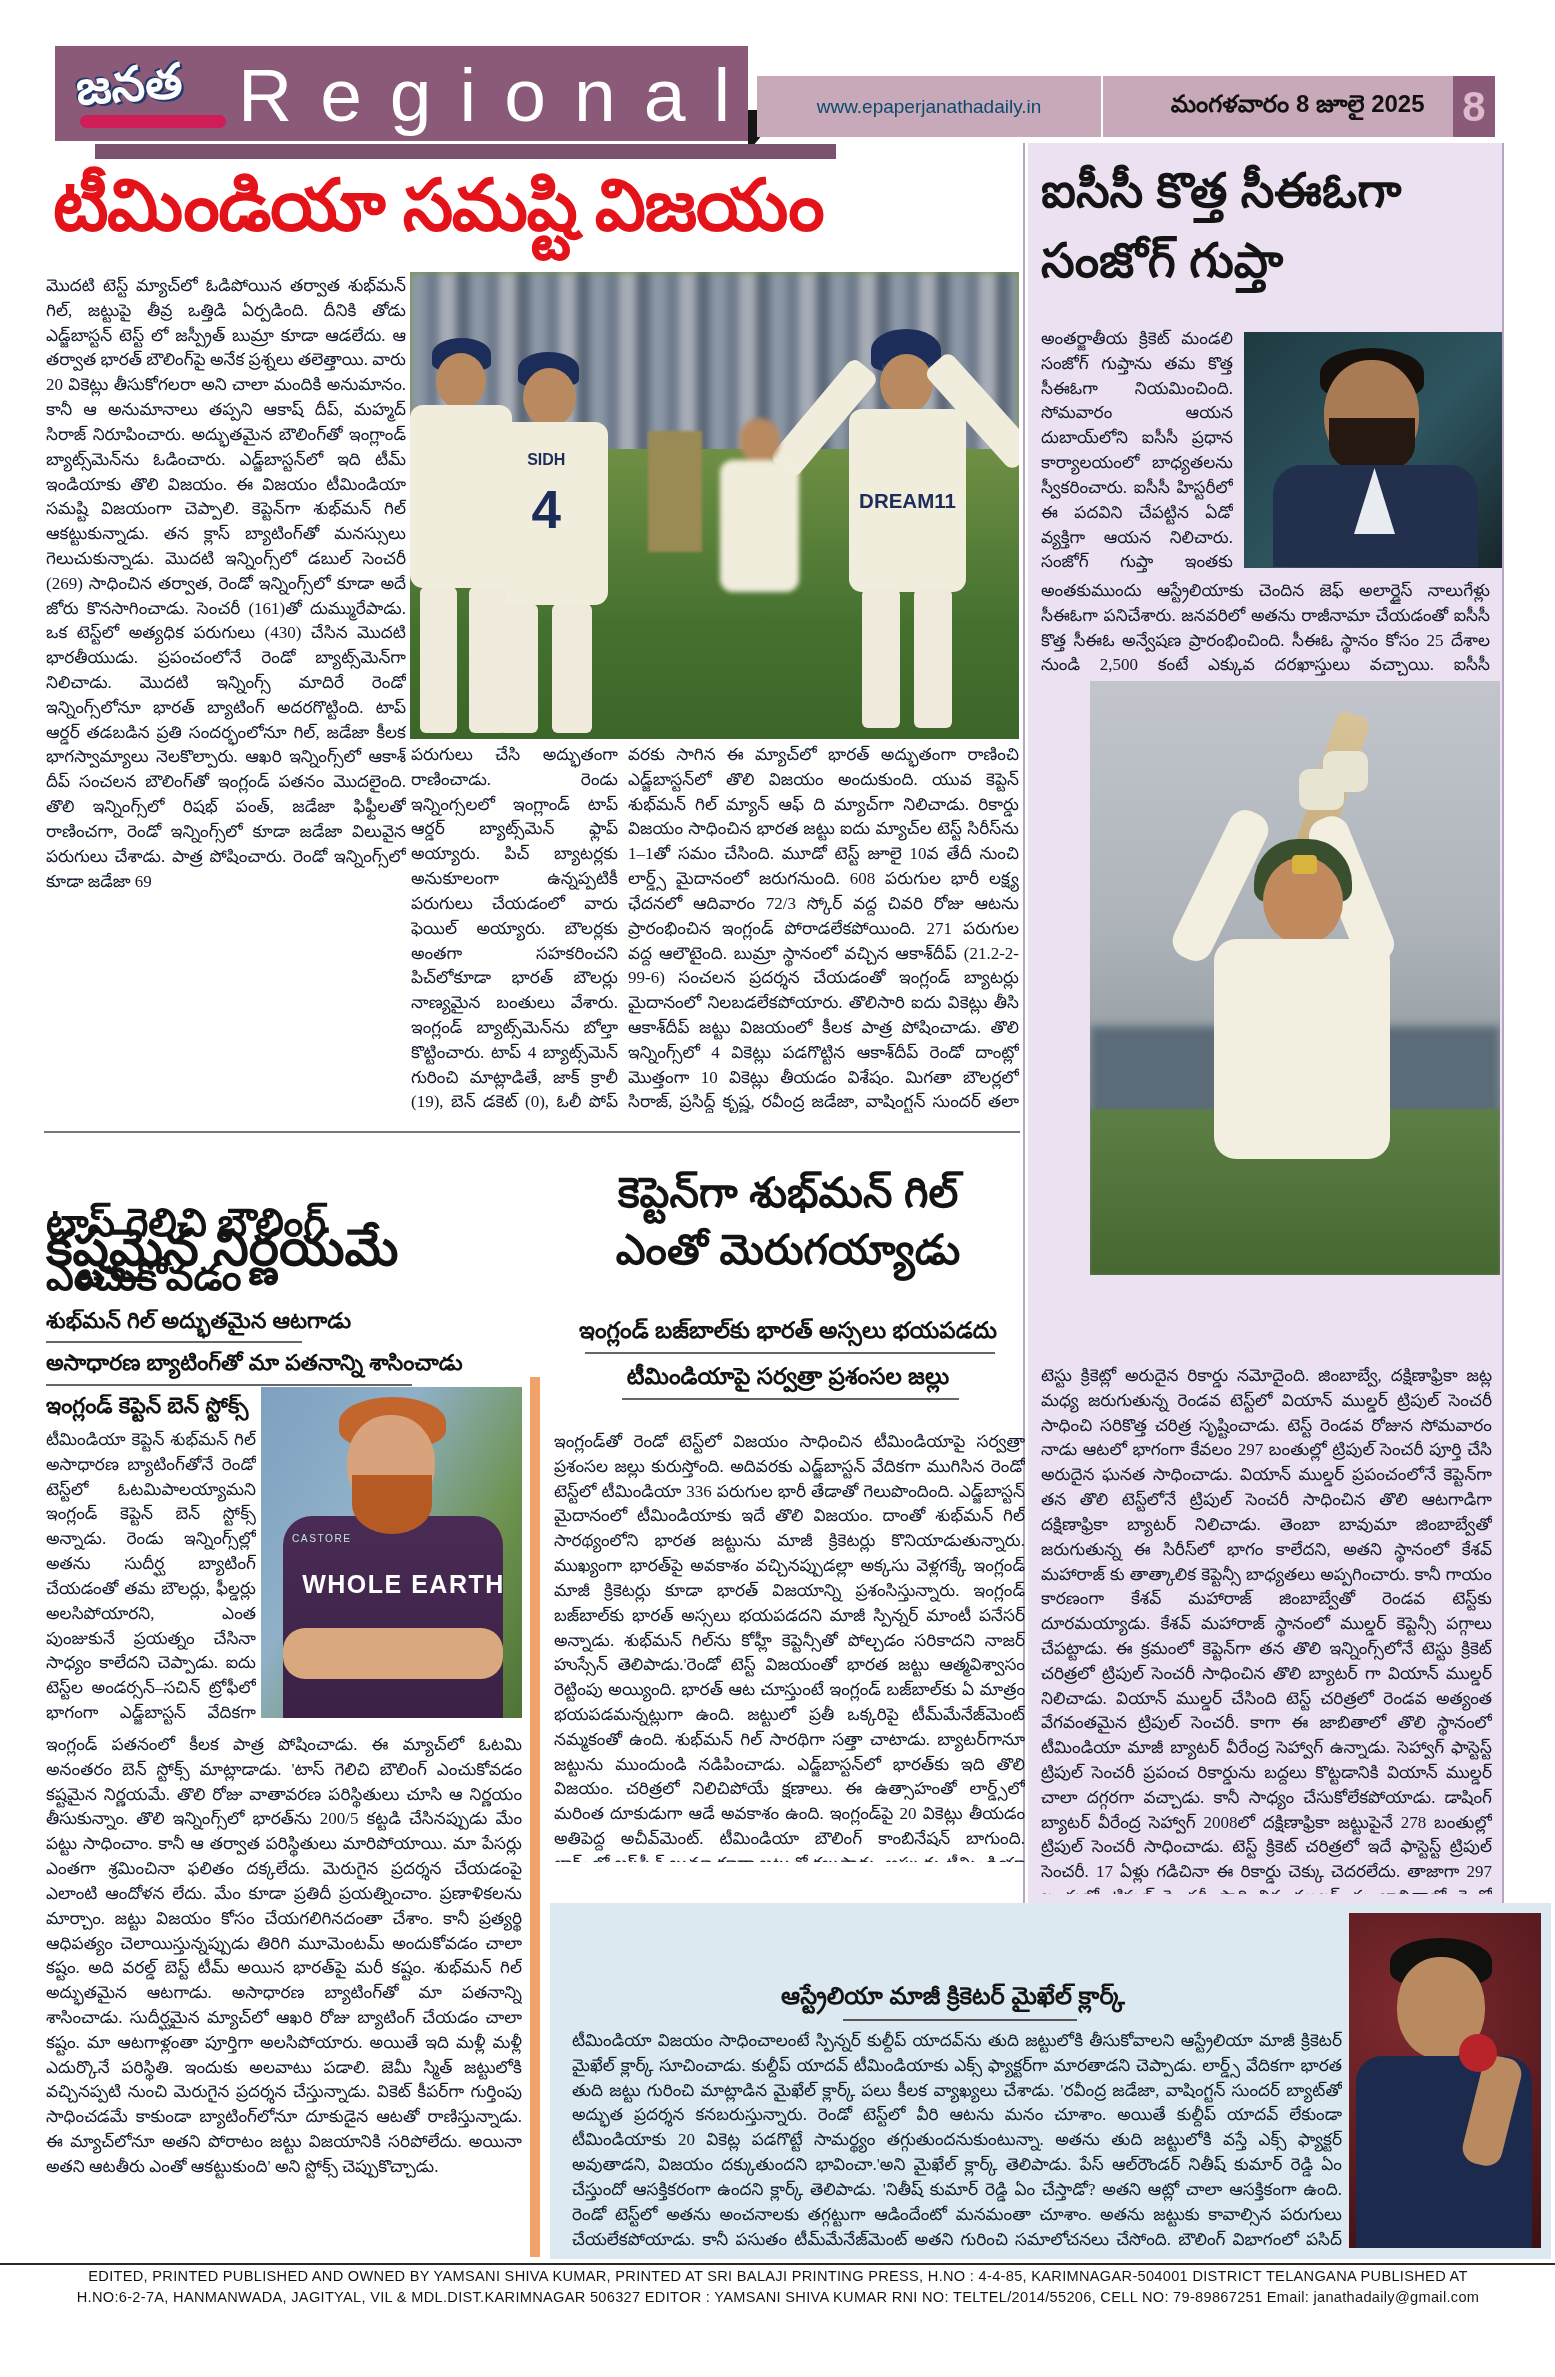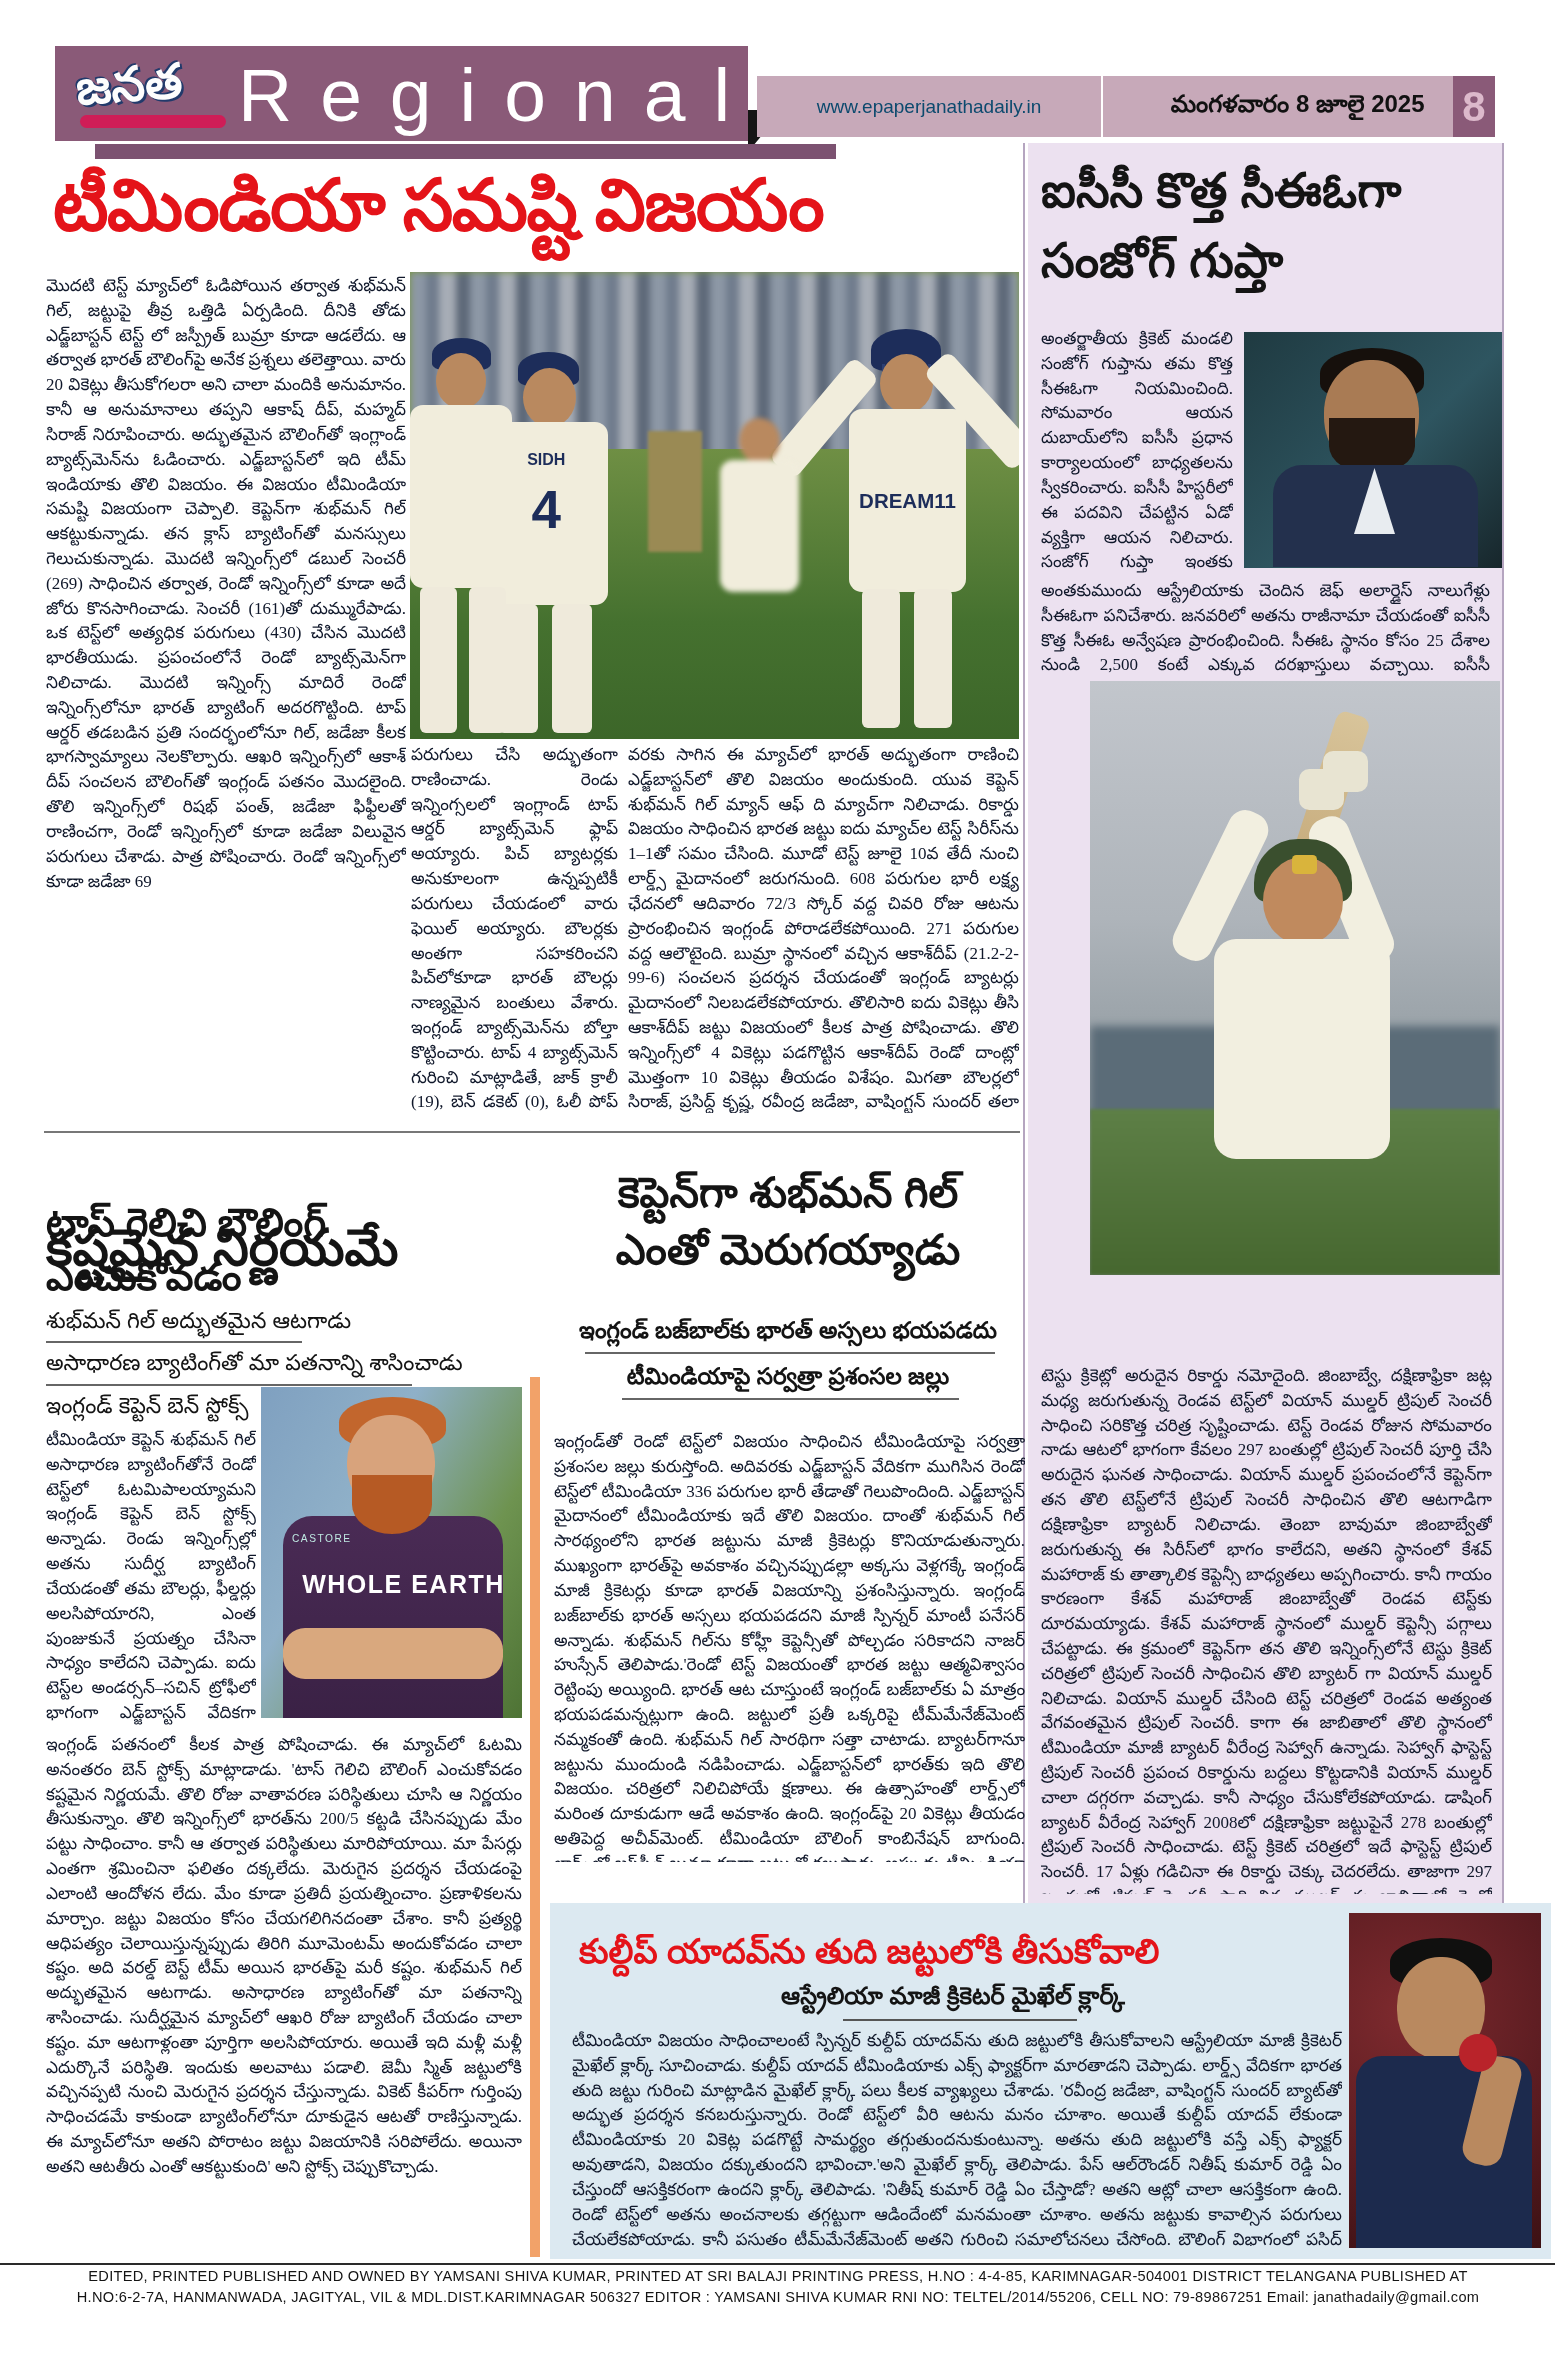--- a/index.html
+++ b/index.html
@@ -84,21 +84,21 @@
   .mul-glove{position:absolute;width:45px;height:41px;background:#e8e4d2;border-radius:10.2px;}
   .mulder-h{position:absolute;left:13px;top:1162px;width:449px;font-family:"Liberation Sans",sans-serif;
         font-weight:bold;font-size:40px;color:#e41319;}
   .mulder-body{position:absolute;left:13px;top:1221px;width:451px;height:530px;}
 
   
   .stk-h1{position:absolute;left:46px;top:1169px;width:483px;font-family:"Liberation Sans",sans-serif;
         font-weight:bold;font-size:39px;color:#141414;margin-top:32px;}
   .stk-h2{position:absolute;left:46px;top:1218px;width:483px;font-family:"Liberation Sans",sans-serif;
         font-weight:bold;font-size:51px;color:#141414;}
-  .stk-sub{position:absolute;left:46px;font-family:"Liberation Sans",sans-serif;font-weight:normal;font-size:22px;color:#141414;}
+  .stk-sub{position:absolute;left:46px;font-family:"Liberation Sans",sans-serif;font-weight:bold;font-size:22px;color:#141414;}
   .stk-beside{position:absolute;left:46px;top:1428px;width:210px;height:299px;}
   .stk-wide{position:absolute;left:46px;top:1733px;width:476px;height:524px;}
   .stokes-photo{position:absolute;left:261px;top:1387px;width:261px;height:331px;
         background:linear-gradient(120deg,#7fa0c0 0%,#8fb0c8 35%,#6e9350 70%,#4e7335 100%);overflow:hidden;}
   .stk-head{position:absolute;left:86px;top:28px;width:88px;height:98px;border-radius:48%;background:#d8a37c;}
   .stk-hair{position:absolute;left:78px;top:10.2px;width:107px;height:51px;border-radius:50% 50% 35% 35%;background:#c2662d;}
   .stk-beard{position:absolute;left:91px;top:88px;width:80px;height:59px;border-radius:0 0 50% 50%;background:#b65a24;}
   .stk-torso{position:absolute;left:22px;top:129px;width:220px;height:205px;border-radius:29px 29px 0 0;
         background:linear-gradient(#4a2b55,#3a2145);}
   .stk-armband{position:absolute;left:22px;top:241px;width:220px;height:51px;background:#d9a87e;border-radius:22px;}
@@ -272,21 +272,20 @@
 
   <div class="gill-h" style="top:1169px;font-size:42px;">కెప్టెన్‌గా శుభ్‌మన్ గిల్</div>
   <div class="gill-h" style="top:1226px;font-size:42px;">ఎంతో మెరుగయ్యాడు</div>
   <div class="gill-sub" style="top:1317px;">ఇంగ్లండ్ బజ్‌బాల్‌కు భారత్ అస్సలు భయపడదు</div>
   <div class="rule-h" style="left:585px;top:1352px;width:410px;background:#666;"></div>
   <div class="gill-sub" style="top:1363px;">టీమిండియాపై సర్వత్రా ప్రశంసల జల్లు</div>
   <div class="rule-h" style="left:622px;top:1398px;width:337px;background:#666;"></div>
   <div class="gill-body body-text clip">ఇంగ్లండ్‌తో రెండో టెస్ట్‌లో విజయం సాధించిన టీమిండియాపై సర్వత్రా ప్రశంసల జల్లు కురుస్తోంది. అదివరకు ఎడ్జ్‌బాస్టన్ వేదికగా ముగిసిన రెండో టెస్ట్‌లో టీమిండియా 336 పరుగుల భారీ తేడాతో గెలుపొందింది. ఎడ్జ్‌బాస్టన్ మైదానంలో టీమిండియాకు ఇదే తొలి విజయం. దాంతో శుభ్‌మన్ గిల్ సారథ్యంలోని భారత జట్టును మాజీ క్రికెటర్లు కొనియాడుతున్నారు. ముఖ్యంగా భారత్‌పై అవకాశం వచ్చినప్పుడల్లా అక్కసు వెళ్లగక్కే ఇంగ్లండ్ మాజీ క్రికెటర్లు కూడా భారత్ విజయాన్ని ప్రశంసిస్తున్నారు. ఇంగ్లండ్ బజ్‌బాల్‌కు భారత్ అస్సలు భయపడదని మాజీ స్పిన్నర్ మాంటీ పనేసర్ అన్నాడు. శుభ్‌మన్ గిల్‌ను కోహ్లీ కెప్టెన్సీతో పోల్చడం సరికాదని నాజర్ హుస్సేన్ తెలిపాడు.'రెండో టెస్ట్ విజయంతో భారత జట్టు ఆత్మవిశ్వాసం రెట్టింపు అయ్యింది. భారత్ ఆట చూస్తుంటే ఇంగ్లండ్ బజ్‌బాల్‌కు ఏ మాత్రం భయపడమన్నట్లుగా ఉంది. జట్టులో ప్రతీ ఒక్కరిపై టీమ్‌మేనేజ్‌మెంట్ నమ్మకంతో ఉంది. శుభ్‌మన్ గిల్ సారథిగా సత్తా చాటాడు. బ్యాటర్‌గానూ జట్టును ముందుండి నడిపించాడు. ఎడ్జ్‌బాస్టన్‌లో భారత్‌కు ఇది తొలి విజయం. చరిత్రలో నిలిచిపోయే క్షణాలు. ఈ ఉత్సాహంతో లార్డ్స్‌లో మరింత దూకుడుగా ఆడే అవకాశం ఉంది. ఇంగ్లండ్‌పై 20 వికెట్లు తీయడం అతిపెద్ద అచీవ్‌మెంట్. టీమిండియా బౌలింగ్ కాంబినేషన్ బాగుంది. లార్డ్స్‌లో జస్‌ప్రీత్ బుమ్రా కూడా జట్టుతో కలుస్తాడు. అప్పుడు టీమిండియా బౌలింగ్ విభాగం మరింత పటిష్టంగా మారుతోంది. ఇంగ్లండ్ బౌలర్ బషీర్ ఎక్కువగా పరుగులివ్వడం ఇంగండ్‌కు నషం చేసింది.'అని మాంటీ పనేసర్ తన ప్రశంసల వర్షం కురిపించాడు. గిల్ మైదానంలో చాలా ప్రశాంతంగా ఉంటాడని 'అని నాజర్ హుస్సేన్ చెప్పుకొచ్చాడు.</div>
 
   <div class="kuldeep-box">
-    <div class="kul-h">కుల్దీప్ యాదవ్‌ను తుది జట్టులోకి తీసుకోవాలి</div>
     <div class="kul-sub">ఆస్ట్రేలియా మాజీ క్రికెటర్ మైఖేల్ క్లార్క్</div>
     <div class="kul-sub-rule"></div>
     <div class="kul-body body-text clip">టీమిండియా విజయం సాధించాలంటే స్పిన్నర్ కుల్దీప్ యాదవ్‌ను తుది జట్టులోకి తీసుకోవాలని ఆస్ట్రేలియా మాజీ క్రికెటర్ మైఖేల్ క్లార్క్ సూచించాడు. కుల్దీప్ యాదవ్ టీమిండియాకు ఎక్స్ ఫ్యాక్టర్‌గా మారతాడని చెప్పాడు. లార్డ్స్ వేదికగా భారత తుది జట్టు గురించి మాట్లాడిన మైఖేల్ క్లార్క్ పలు కీలక వ్యాఖ్యలు చేశాడు. 'రవీంద్ర జడేజా, వాషింగ్టన్ సుందర్ బ్యాట్‌తో అద్భుత ప్రదర్శన కనబరుస్తున్నారు. రెండో టెస్ట్‌లో వీరి ఆటను మనం చూశాం. అయితే కుల్దీప్ యాదవ్ లేకుండా టీమిండియాకు 20 వికెట్ల పడగొట్టే సామర్థ్యం తగ్గుతుందనుకుంటున్నా. అతను తుది జట్టులోకి వస్తే ఎక్స్ ఫ్యాక్టర్ అవుతాడని, విజయం దక్కుతుందని భావించా.'అని మైఖేల్ క్లార్క్ తెలిపాడు. పేస్ ఆల్‌రౌండర్ నితీష్ కుమార్ రెడ్డి ఏం చేస్తుందో ఆసక్తికరంగా ఉందని క్లార్క్ తెలిపాడు. 'నితీష్ కుమార్ రెడ్డి ఏం చేస్తాడో? అతని ఆట్లో చాలా ఆసక్తికంగా ఉంది. రెండో టెస్ట్‌లో అతను అంచనాలకు తగ్గట్టుగా ఆడిందేంటో మనమంతా చూశాం. అతను జట్టుకు కావాల్సిన పరుగులు చేయలేకపోయాడు. కానీ ప్రస్తుతం టీమ్‌మేనేజ్‌మెంట్ అతని గురించి సమాలోచనలు చేస్తోంది. బౌలింగ్ విభాగంలో ప్రసిద్ధ్ కృష్ణపై వేటు పడవచ్చు. బుమ్రా కోసం అతన్ని తప్పించవచ్చు.'అని మైఖేల్ క్లార్క్ చెప్పాడు.</div>
     <div class="kuldeep-photo">
       <div class="kul-hair"></div>
       <div class="kul-head"></div>
       <div class="kul-torso"></div>
       <div class="kul-arm"></div>
       <div class="kul-ball"></div>
     </div>

